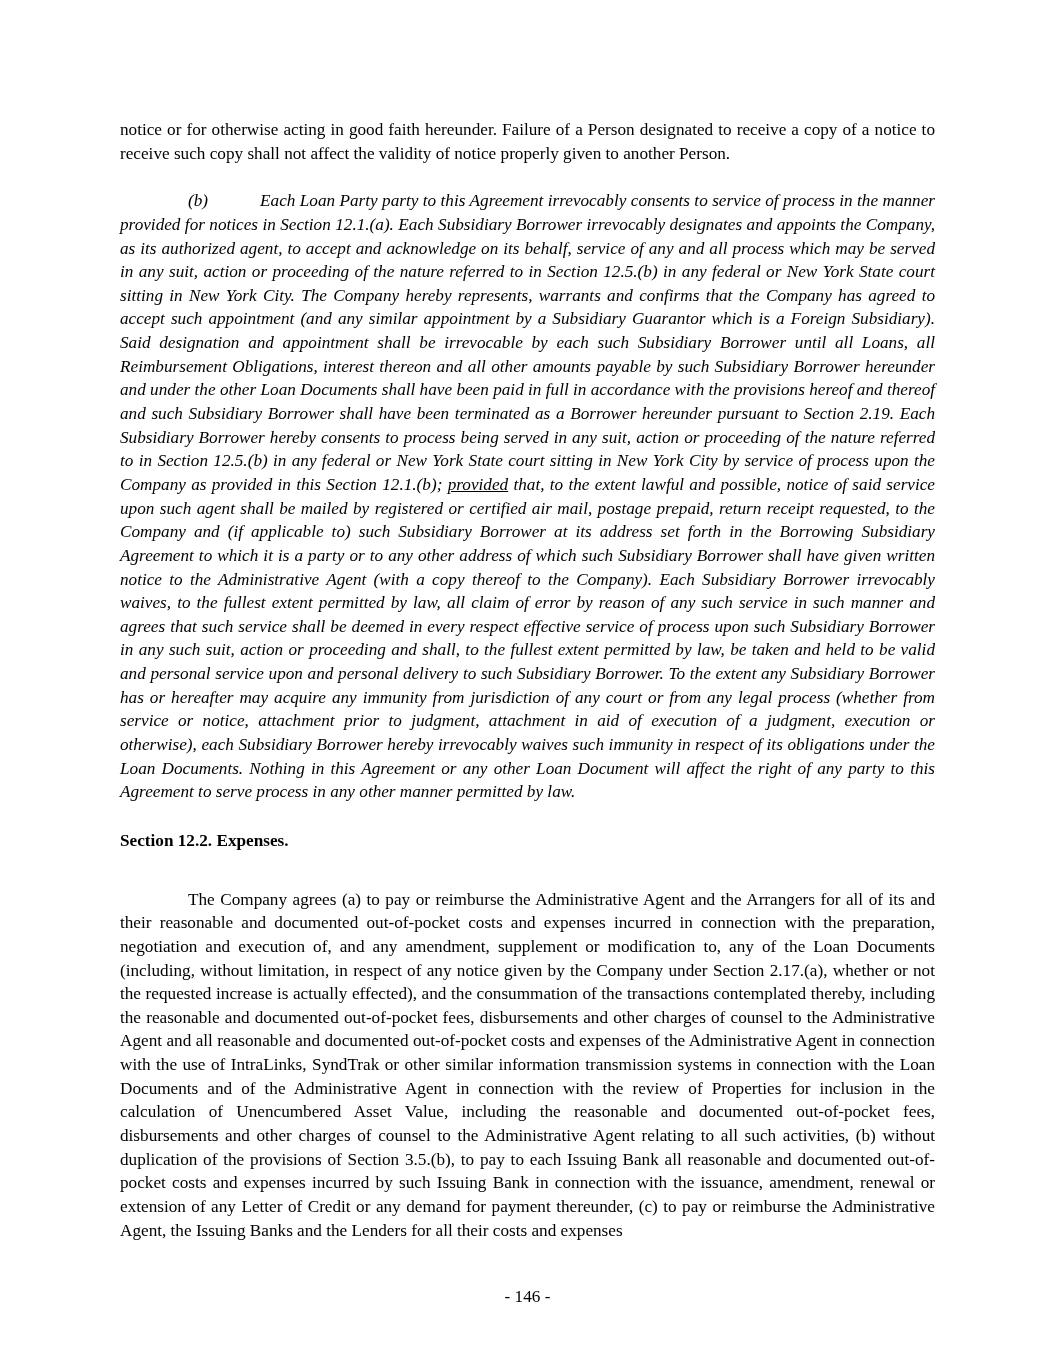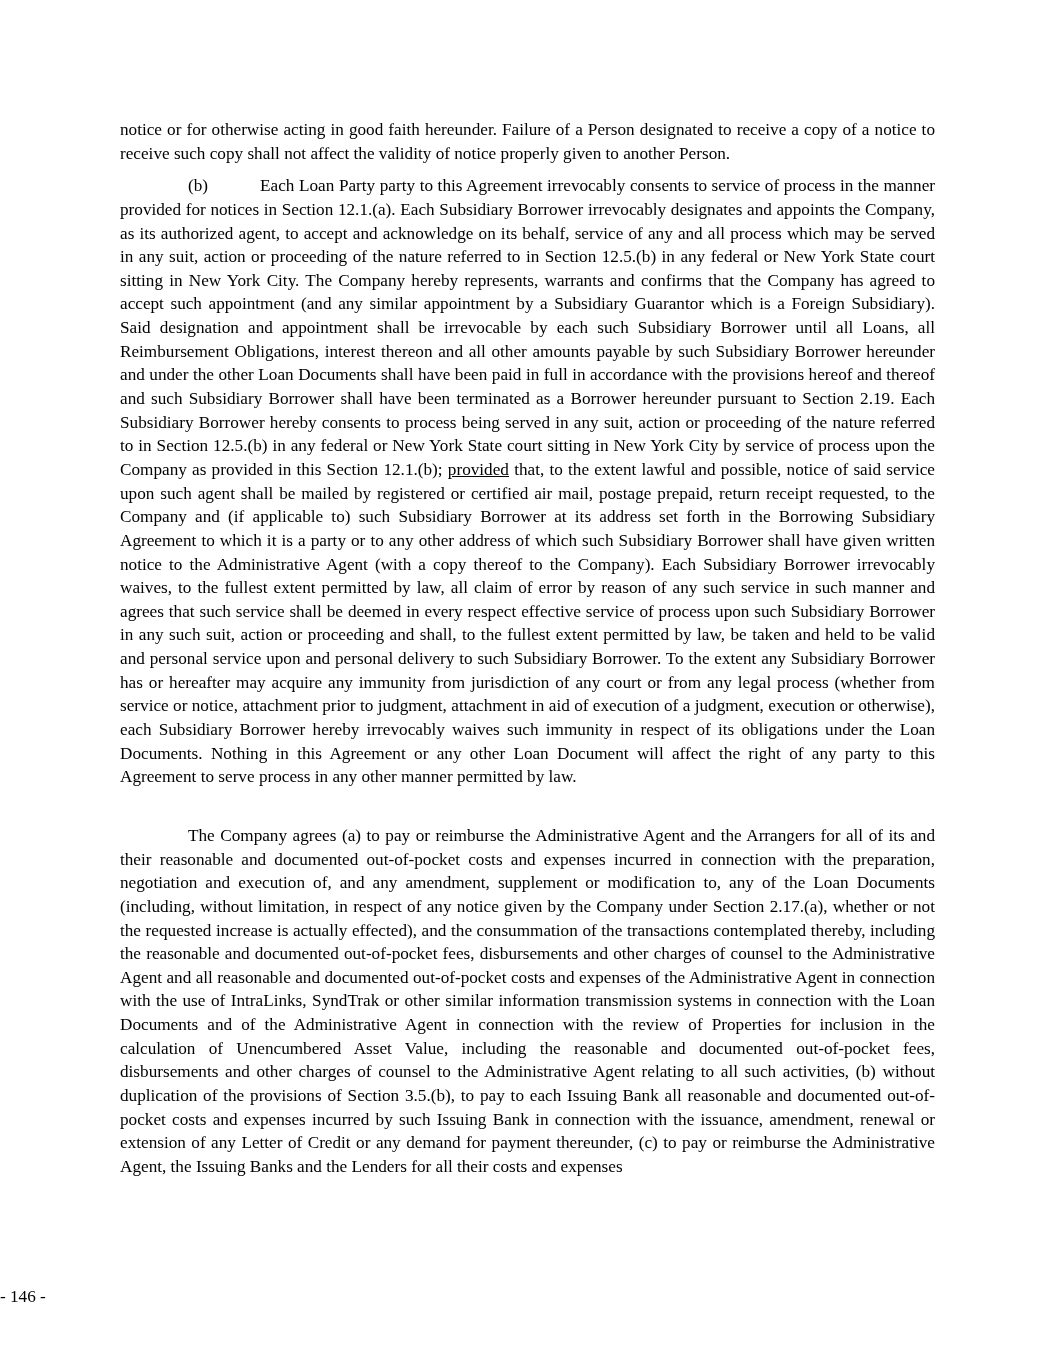--- a/index.html
+++ b/index.html
@@ -21,21 +21,22 @@
     padding: 118px 120px 40px 120px;
   }
   .para {
     font-size: 17.2px;
     line-height: 1.375;
     text-align: justify;
     margin: 0 0 0 0;
     hyphens: none;
   }
   .para + .para {
-    margin-top: 9px;
+    margin-top: 24px;
+    font-style: italic;
   }
   .indent-first {
     text-indent: 68px;
     margin-top: 13px;
   }
   .tab-gap {
     display: inline-block;
     width: 52px;
   }
   .section-head {
@@ -46,33 +47,35 @@
     text-align: left;
   }
   .underline {
     text-decoration: underline;
   }
   .footer {
     position: absolute;
     left: 0;
     right: 0;
     bottom: 58px;
+    text-align: center;
     font-size: 17.2px;
   }
   .spacer-lg { height: 22px; }
 </style>
 </head>
 <body>
 
 <div class="page">
 
   <p class="para">notice or for otherwise acting in good faith hereunder.  Failure of a Person designated to receive a copy of a notice to receive such copy shall not affect the validity of notice properly given to another Person.</p>
 
   <p class="para indent-first"><span>(b)</span><span class="tab-gap"></span><span>Each Loan Party party to this Agreement irrevocably consents to service of process in the manner provided for notices in Section 12.1.(a).  Each Subsidiary Borrower irrevocably designates and appoints the Company, as its authorized agent, to accept and acknowledge on its behalf, service of any and all process which may be served in any suit, action or proceeding of the nature referred to in Section 12.5.(b) in any federal or New York State court sitting in New York City.  The Company hereby represents, warrants and confirms that the Company has agreed to accept such appointment (and any similar appointment by a Subsidiary Guarantor which is a Foreign Subsidiary).  Said designation and appointment shall be irrevocable by each such Subsidiary Borrower until all Loans, all Reimbursement Obligations, interest thereon and all other amounts payable by such Subsidiary Borrower hereunder and under the other Loan Documents shall have been paid in full in accordance with the provisions hereof and thereof and such Subsidiary Borrower shall have been terminated as a Borrower hereunder pursuant to Section 2.19.  Each Subsidiary Borrower hereby consents to process being served in any suit, action or proceeding of the nature referred to in Section 12.5.(b) in any federal or New York State court sitting in New York City by service of process upon the Company as provided in this Section 12.1.(b); </span><span class="underline">provided</span><span> that, to the extent lawful and possible, notice of said service upon such agent shall be mailed by registered or certified air mail, postage prepaid, return receipt requested, to the Company and (if applicable to) such Subsidiary Borrower at its address set forth in the Borrowing Subsidiary Agreement to which it is a party or to any other address of which such Subsidiary Borrower shall have given written notice to the Administrative Agent (with a copy thereof to the Company).  Each Subsidiary Borrower irrevocably waives, to the fullest extent permitted by law, all claim of error by reason of any such service in such manner and agrees that such service shall be deemed in every respect effective service of process upon such Subsidiary Borrower in any such suit, action or proceeding and shall, to the fullest extent permitted by law, be taken and held to be valid and personal service upon and personal delivery to such Subsidiary Borrower.  To the extent any Subsidiary Borrower has or hereafter may acquire any immunity from jurisdiction of any court or from any legal process (whether from service or notice, attachment prior to judgment, attachment in aid of execution of a judgment, execution or otherwise), each Subsidiary Borrower hereby irrevocably waives such immunity in respect of its obligations under the Loan Documents.  Nothing in this Agreement or any other Loan Document will affect the right of any party to this Agreement to serve process in any other manner permitted by law.</span></p>
 
+  <h2 class="section-head">Section 12.2.  Expenses.</h2>
 
   <div class="spacer-lg"></div>
 
   <p class="para indent-first">The Company agrees (a) to pay or reimburse the Administrative Agent and the Arrangers for all of its and their reasonable and documented out-of-pocket costs and expenses incurred in connection with the preparation, negotiation and execution of, and any amendment, supplement or modification to, any of the Loan Documents (including, without limitation, in respect of any notice given by the Company under Section 2.17.(a), whether or not the requested increase is actually effected), and the consummation of the transactions contemplated thereby, including the reasonable and documented out-of-pocket fees, disbursements and other charges of counsel to the Administrative Agent and all reasonable and documented out-of-pocket costs and expenses of the Administrative Agent in connection with the use of IntraLinks, SyndTrak or other similar information transmission systems in connection with the Loan Documents and of the Administrative Agent in connection with the review of Properties for inclusion in the calculation of Unencumbered Asset Value, including the reasonable and documented out-of-pocket fees, disbursements and other charges of counsel to the Administrative Agent relating to all such activities, (b) without duplication of the provisions of Section 3.5.(b), to pay to each Issuing Bank all reasonable and documented out-of-pocket costs and expenses incurred by such Issuing Bank in connection with the issuance, amendment, renewal or extension of any Letter of Credit or any demand for payment thereunder, (c) to pay or reimburse the Administrative Agent, the Issuing Banks and the Lenders for all their costs and expenses</p>
 
   <div class="footer">
     <span>- 146 -</span>
   </div>
 
 </div>

